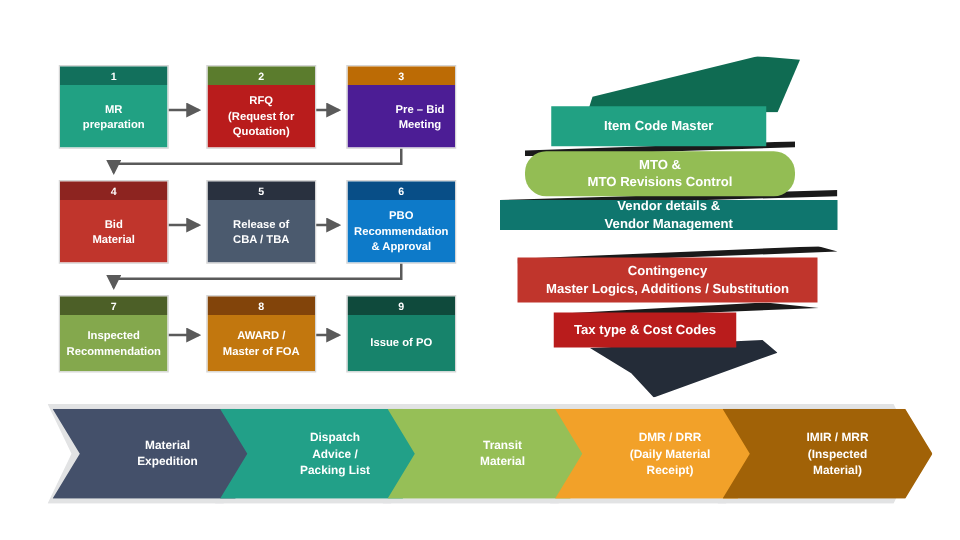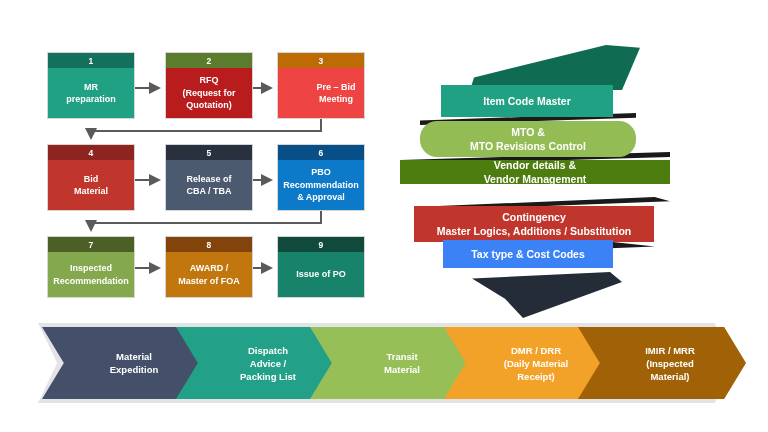--- a/index.html
+++ b/index.html
@@ -141,29 +141,29 @@
     <div class="funnel-spout" style="left:472px; top:272px; width:150px; height:46px;
                 clip-path: polygon(0% 14%, 92% 0%, 100% 22%, 34% 100%, 22% 58%);"></div>
 
     <div class="funnel-band" style="left:441px; top:85px; width:172px; height:32px; background:#21a183;">
       <span>Item Code Master</span>
     </div>
     <div class="funnel-band" style="left:420px; top:121px; width:216px; height:36px; background:#93bd54;border-radius:17px;">
       <span>MTO &amp;
 MTO Revisions Control</span>
     </div>
-    <div class="funnel-band" style="left:400px; top:160px; width:270px; height:24px; background:#4d7c0f;justify-content:center;">
+    <div class="funnel-band" style="left:400px; top:160px; width:270px; height:24px; background:#0f766e;justify-content:center;">
       <span>Vendor details &amp;
 Vendor Management</span>
     </div>
     <div class="funnel-band" style="left:414px; top:206px; width:240px; height:36px; background:#c0352c;">
       <span>Contingency
 Master Logics, Additions / Substitution</span>
     </div>
-    <div class="funnel-band" style="left:443px; top:240px; width:170px; height:28px; background:#3b82f6;">
+    <div class="funnel-band" style="left:443px; top:250px; width:146px; height:28px; background:#b91c1c;">
       <span>Tax type &amp; Cost Codes</span>
     </div>
   </div>
 
   <div>
 
     <div class="step-box" style="left:47px; top:52px; width:88px; height:67px;">
       <div class="step-head" style="background:#12705c;">1</div>
       <div class="step-body" style="background:#21a183;">MR
 preparation</div>
@@ -171,21 +171,21 @@
 
     <div class="step-box" style="left:165px; top:52px; width:88px; height:67px;">
       <div class="step-head" style="background:#5b7c2d;">2</div>
       <div class="step-body" style="background:#b91c1c;">RFQ
 (Request for
 Quotation)</div>
     </div>
 
     <div class="step-box" style="left:277px; top:52px; width:88px; height:67px;">
       <div class="step-head" style="background:#bc6b05;">3</div>
-      <div class="step-body" style="background:#ef4444;padding-left:33px;">Pre – Bid
+      <div class="step-body" style="background:#4c1d95;padding-left:33px;">Pre – Bid
 Meeting</div>
     </div>
 
     <div class="step-box" style="left:47px; top:144px; width:88px; height:67px;">
       <div class="step-head" style="background:#8d2420;">4</div>
       <div class="step-body" style="background:#c0352c;">Bid
 Material</div>
     </div>
 
     <div class="step-box" style="left:165px; top:144px; width:88px; height:67px;">

